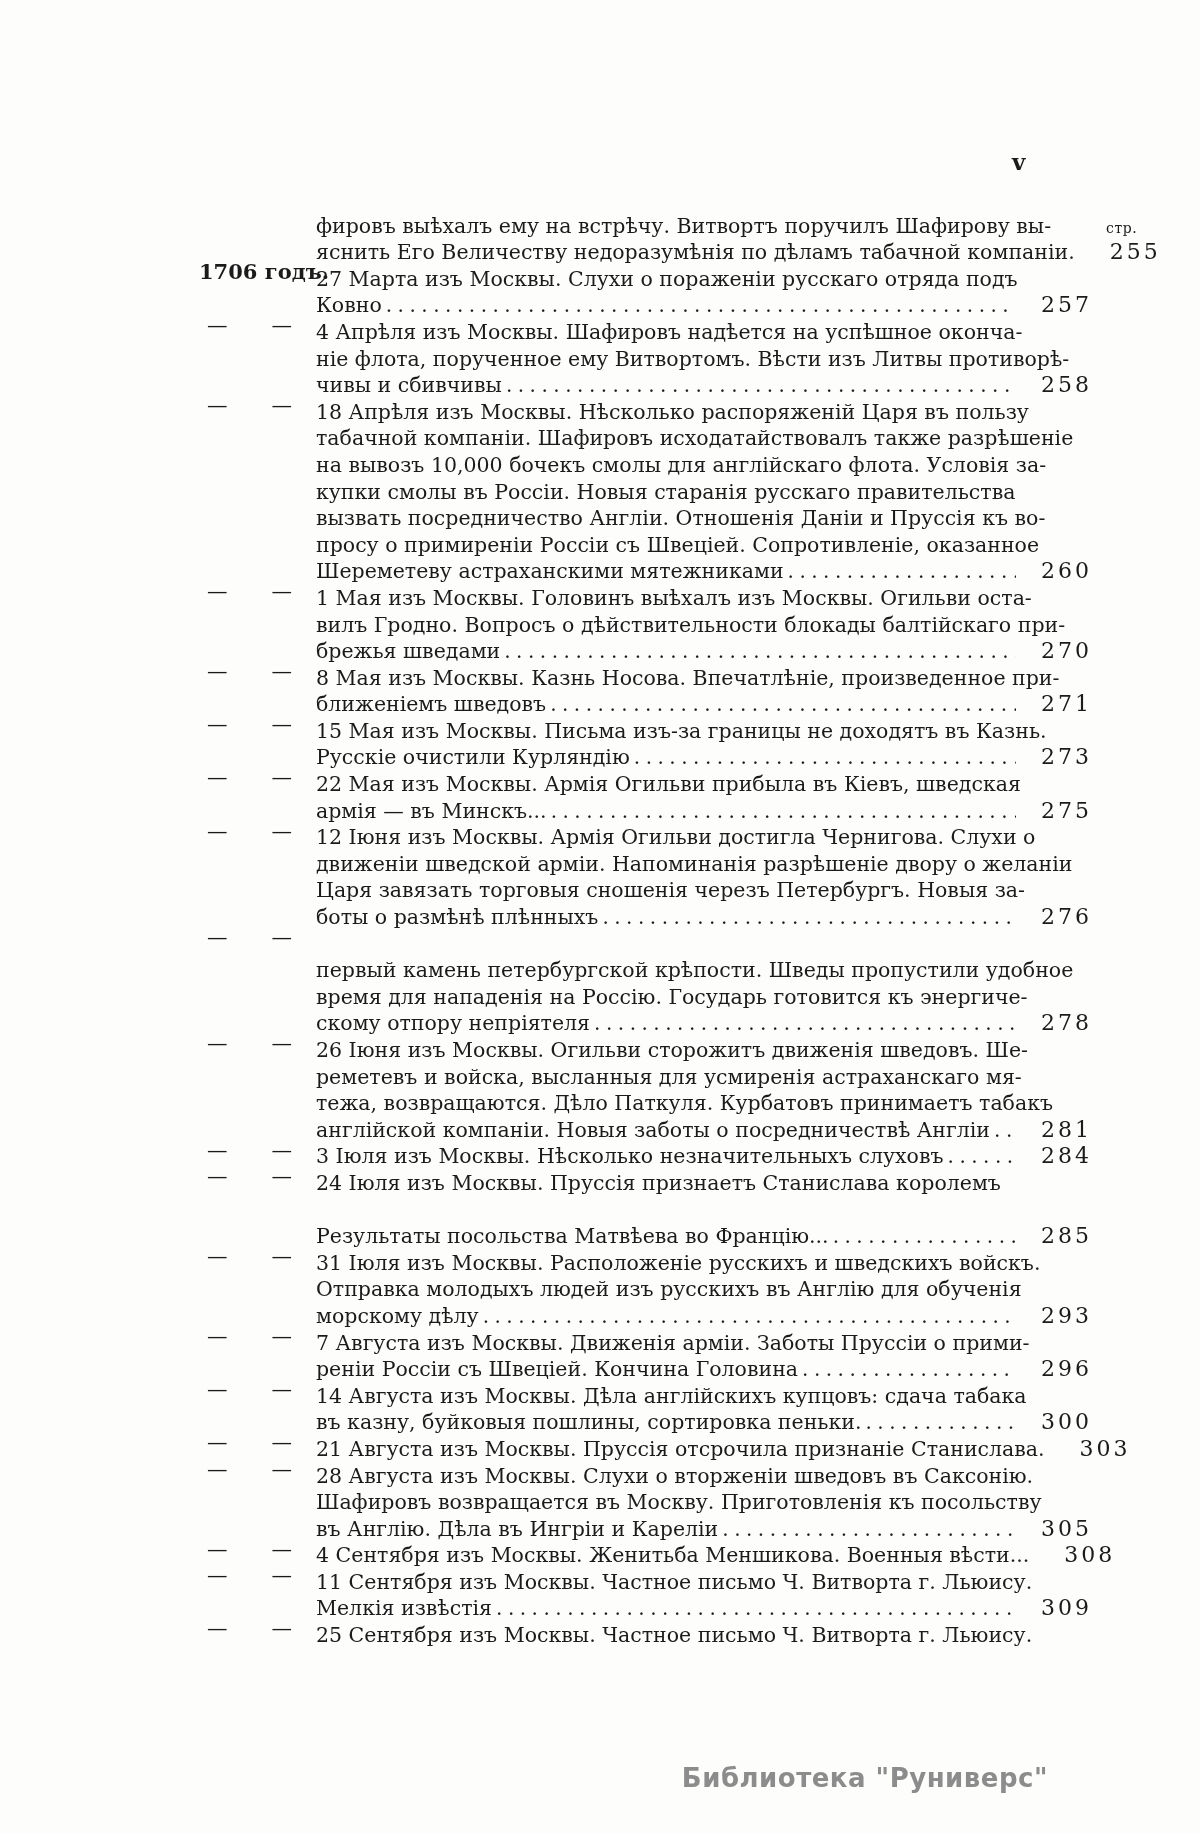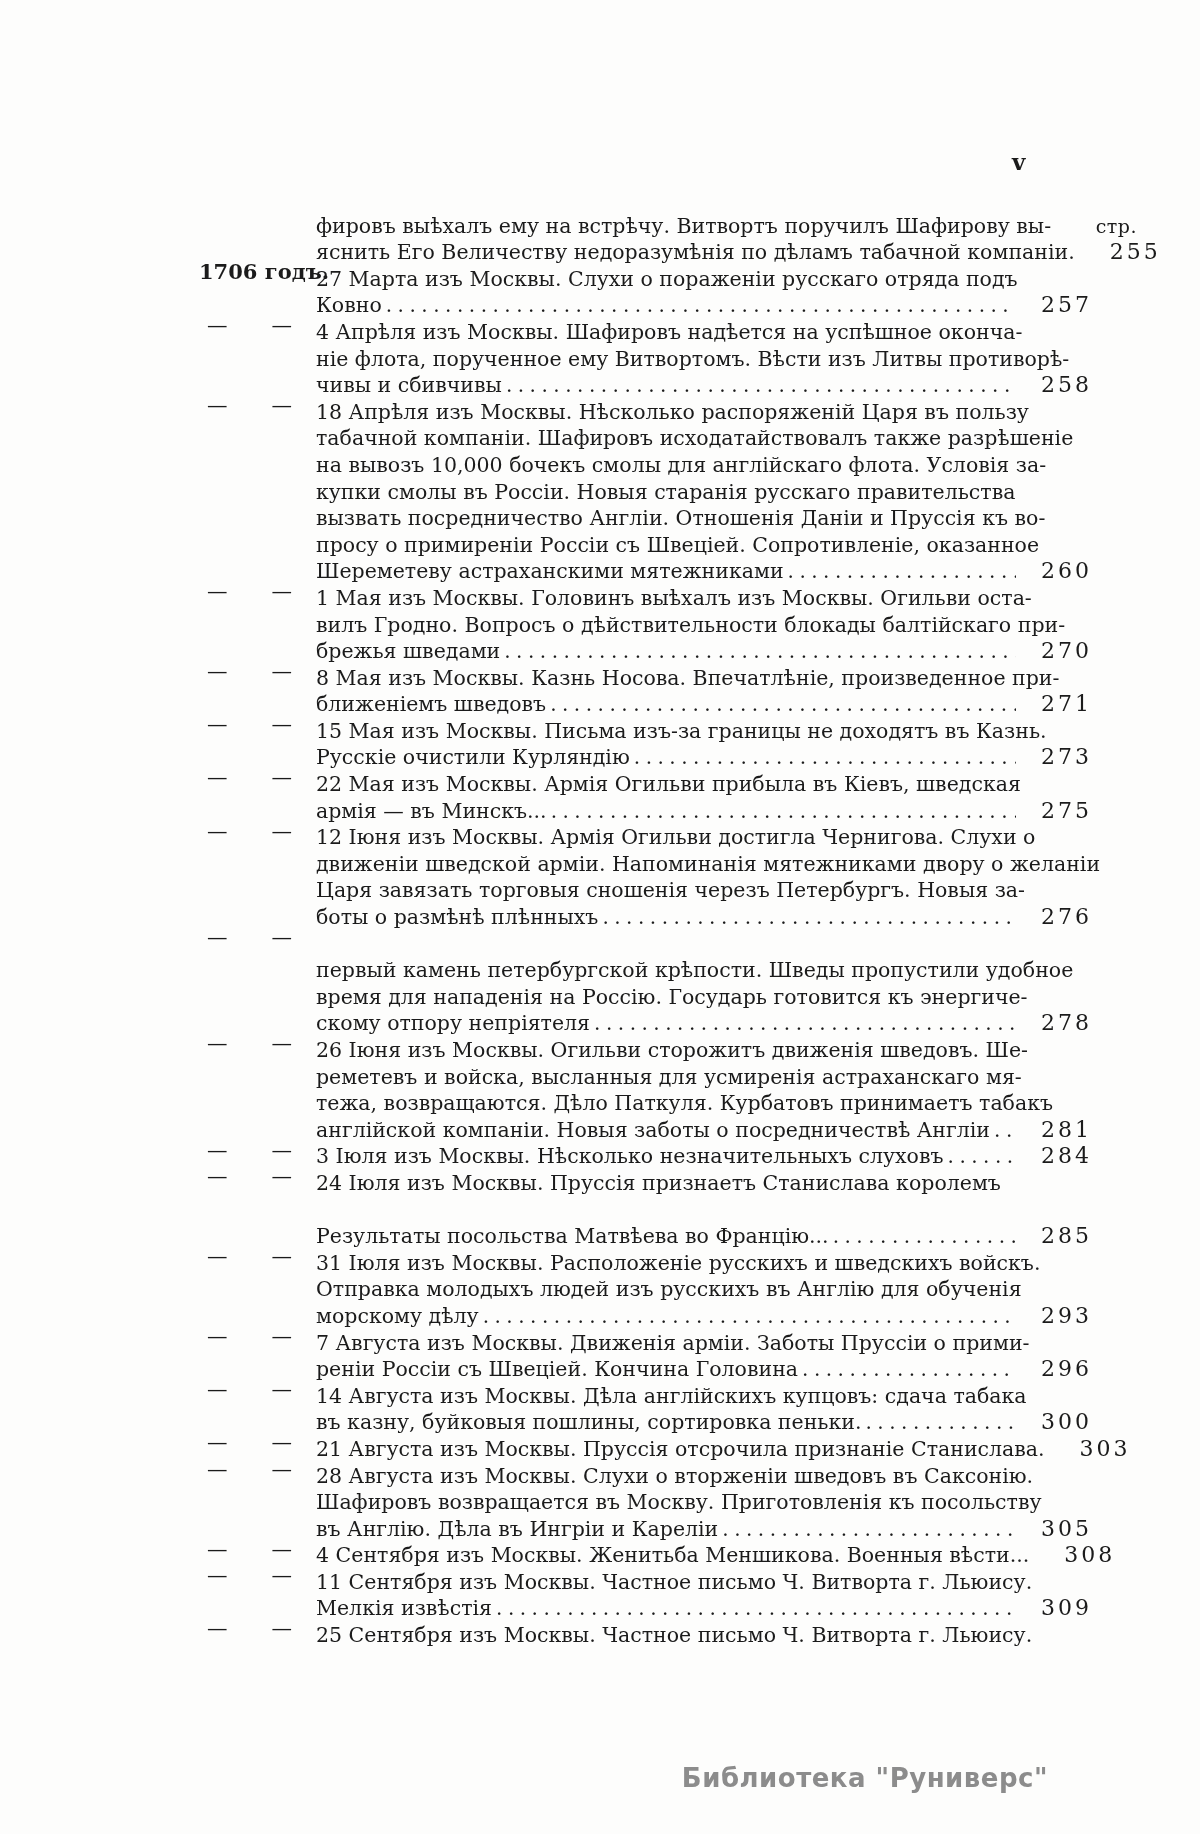--- a/index.html
+++ b/index.html
@@ -67,21 +67,21 @@
     padding: 0 6px 0 4px;
     font-size: 20px;
   }
   .cell-page {
     flex: 0 0 76px;
     text-align: right;
     font-size: 22px;
     letter-spacing: 3px;
   }
   .cell-page.page-hdr {
-    font-size: 19px;
+    font-size: 14px;
     letter-spacing: 0.5px;
   }
   .watermark {
     position: absolute;
     right: 152px;
     top: 1763px;
     font-family: "DejaVu Sans", "Liberation Sans", sans-serif;
     font-weight: bold;
     font-size: 26px;
     color: #8c8c8c;
@@ -459,21 +459,21 @@
       <div class="toc-line">
     <span class="cell-margin">
       <b class="year-label"></b>
       <span class="dash-pair">
         <span class="dash"></span>
         <span class="dash"></span>
       </span>
     </span>
     <span class="cell-text">
       <span class="date-italic"></span>
-      <span class="rest">движеніи шведской арміи. Напоминанія мятежниками двору о желаніи</span>
+      <span class="rest">движеніи шведской арміи. Напоминанія разрѣшеніе двору о желаніи</span>
     </span>
     <span class="cell-dots"></span>
     <span class="cell-page"></span>
   </div>
       <div class="toc-line">
     <span class="cell-margin">
       <b class="year-label"></b>
       <span class="dash-pair">
         <span class="dash"></span>
         <span class="dash"></span>

